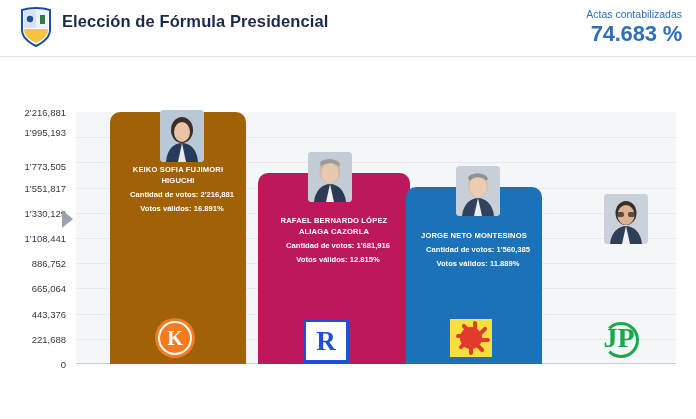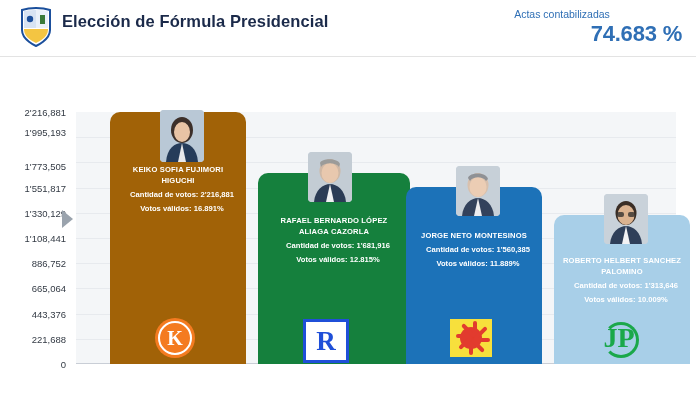--- a/index.html
+++ b/index.html
@@ -40,21 +40,21 @@
     font-weight: bold;
     color: #1b2a4a;
     letter-spacing: 0.1px;
   }
   .actas-label {
     position: absolute;
     right: 14px;
     top: 8px;
     font-size: 10.5px;
     color: #2f6fb5;
-    text-align: center;
+    text-align: right;
     width: 240px;
   }
   .actas-value {
     position: absolute;
     right: 14px;
     top: 21px;
     font-size: 22px;
     font-weight: bold;
     color: #2f6fb5;
     text-align: right;
@@ -275,45 +275,37 @@
 
       <div class="bar" style="left:34px; width:136px; height:252px; background:#a16207;">
         <div class="bar-text" style="top:52px;">
           <div class="cand-name">KEIKO SOFIA FUJIMORI</div>
           <div class="cand-name">HIGUCHI</div>
           <div class="cand-stat">Cantidad de votos: 2'216,881</div>
           <div class="cand-stat">Votos válidos: 16.891%</div>
         </div>
       </div>
 
-      <div class="bar" style="left:182px; width:152px; height:191px; background:#15803d;">
+      <div class="bar" style="left:182px; width:152px; height:191px; background:#be185d;">
         <div class="bar-text" style="top:42px;">
           <div class="cand-name">RAFAEL BERNARDO LÓPEZ</div>
           <div class="cand-name">ALIAGA CAZORLA</div>
           <div class="cand-stat">Cantidad de votos: 1'681,916</div>
           <div class="cand-stat">Votos válidos: 12.815%</div>
         </div>
       </div>
 
       <div class="bar" style="left:330px; width:136px; height:177px; background:#1c72b8;">
         <div class="bar-text" style="top:43px;">
           <div class="cand-name">JORGE NETO MONTESINOS</div>
           <div class="cand-stat">Cantidad de votos: 1'560,385</div>
           <div class="cand-stat">Votos válidos: 11.889%</div>
         </div>
       </div>
 
-      <div class="bar light" style="left:478px; width:136px; height:149px; background:#a8cfe8;">
-        <div class="bar-text" style="top:40px; color:#ffffff;">
-          <div class="cand-name">ROBERTO HELBERT SANCHEZ</div>
-          <div class="cand-name">PALOMINO</div>
-          <div class="cand-stat">Cantidad de votos: 1'313,646</div>
-          <div class="cand-stat">Votos válidos: 10.009%</div>
-        </div>
-      </div>
     </div>
 
     <div class="marker" style="top:154px;"></div>
 
     <div class="portrait" style="left:160px; top:54px; width:44px; height:52px;">
       <svg class="face" viewBox="0 0 44 52" preserveAspectRatio="none">
         <rect width="44" height="52" fill="#b9c8d6"></rect>
         <ellipse cx="22" cy="20" rx="11" ry="13" fill="#3c2f2a"></ellipse>
         <ellipse cx="22" cy="22" rx="8" ry="10" fill="#e8c3a5"></ellipse>
         <path d="M6 52 C7 38 15 33 22 33 C29 33 37 38 38 52 Z" fill="#263c5a"></path>

